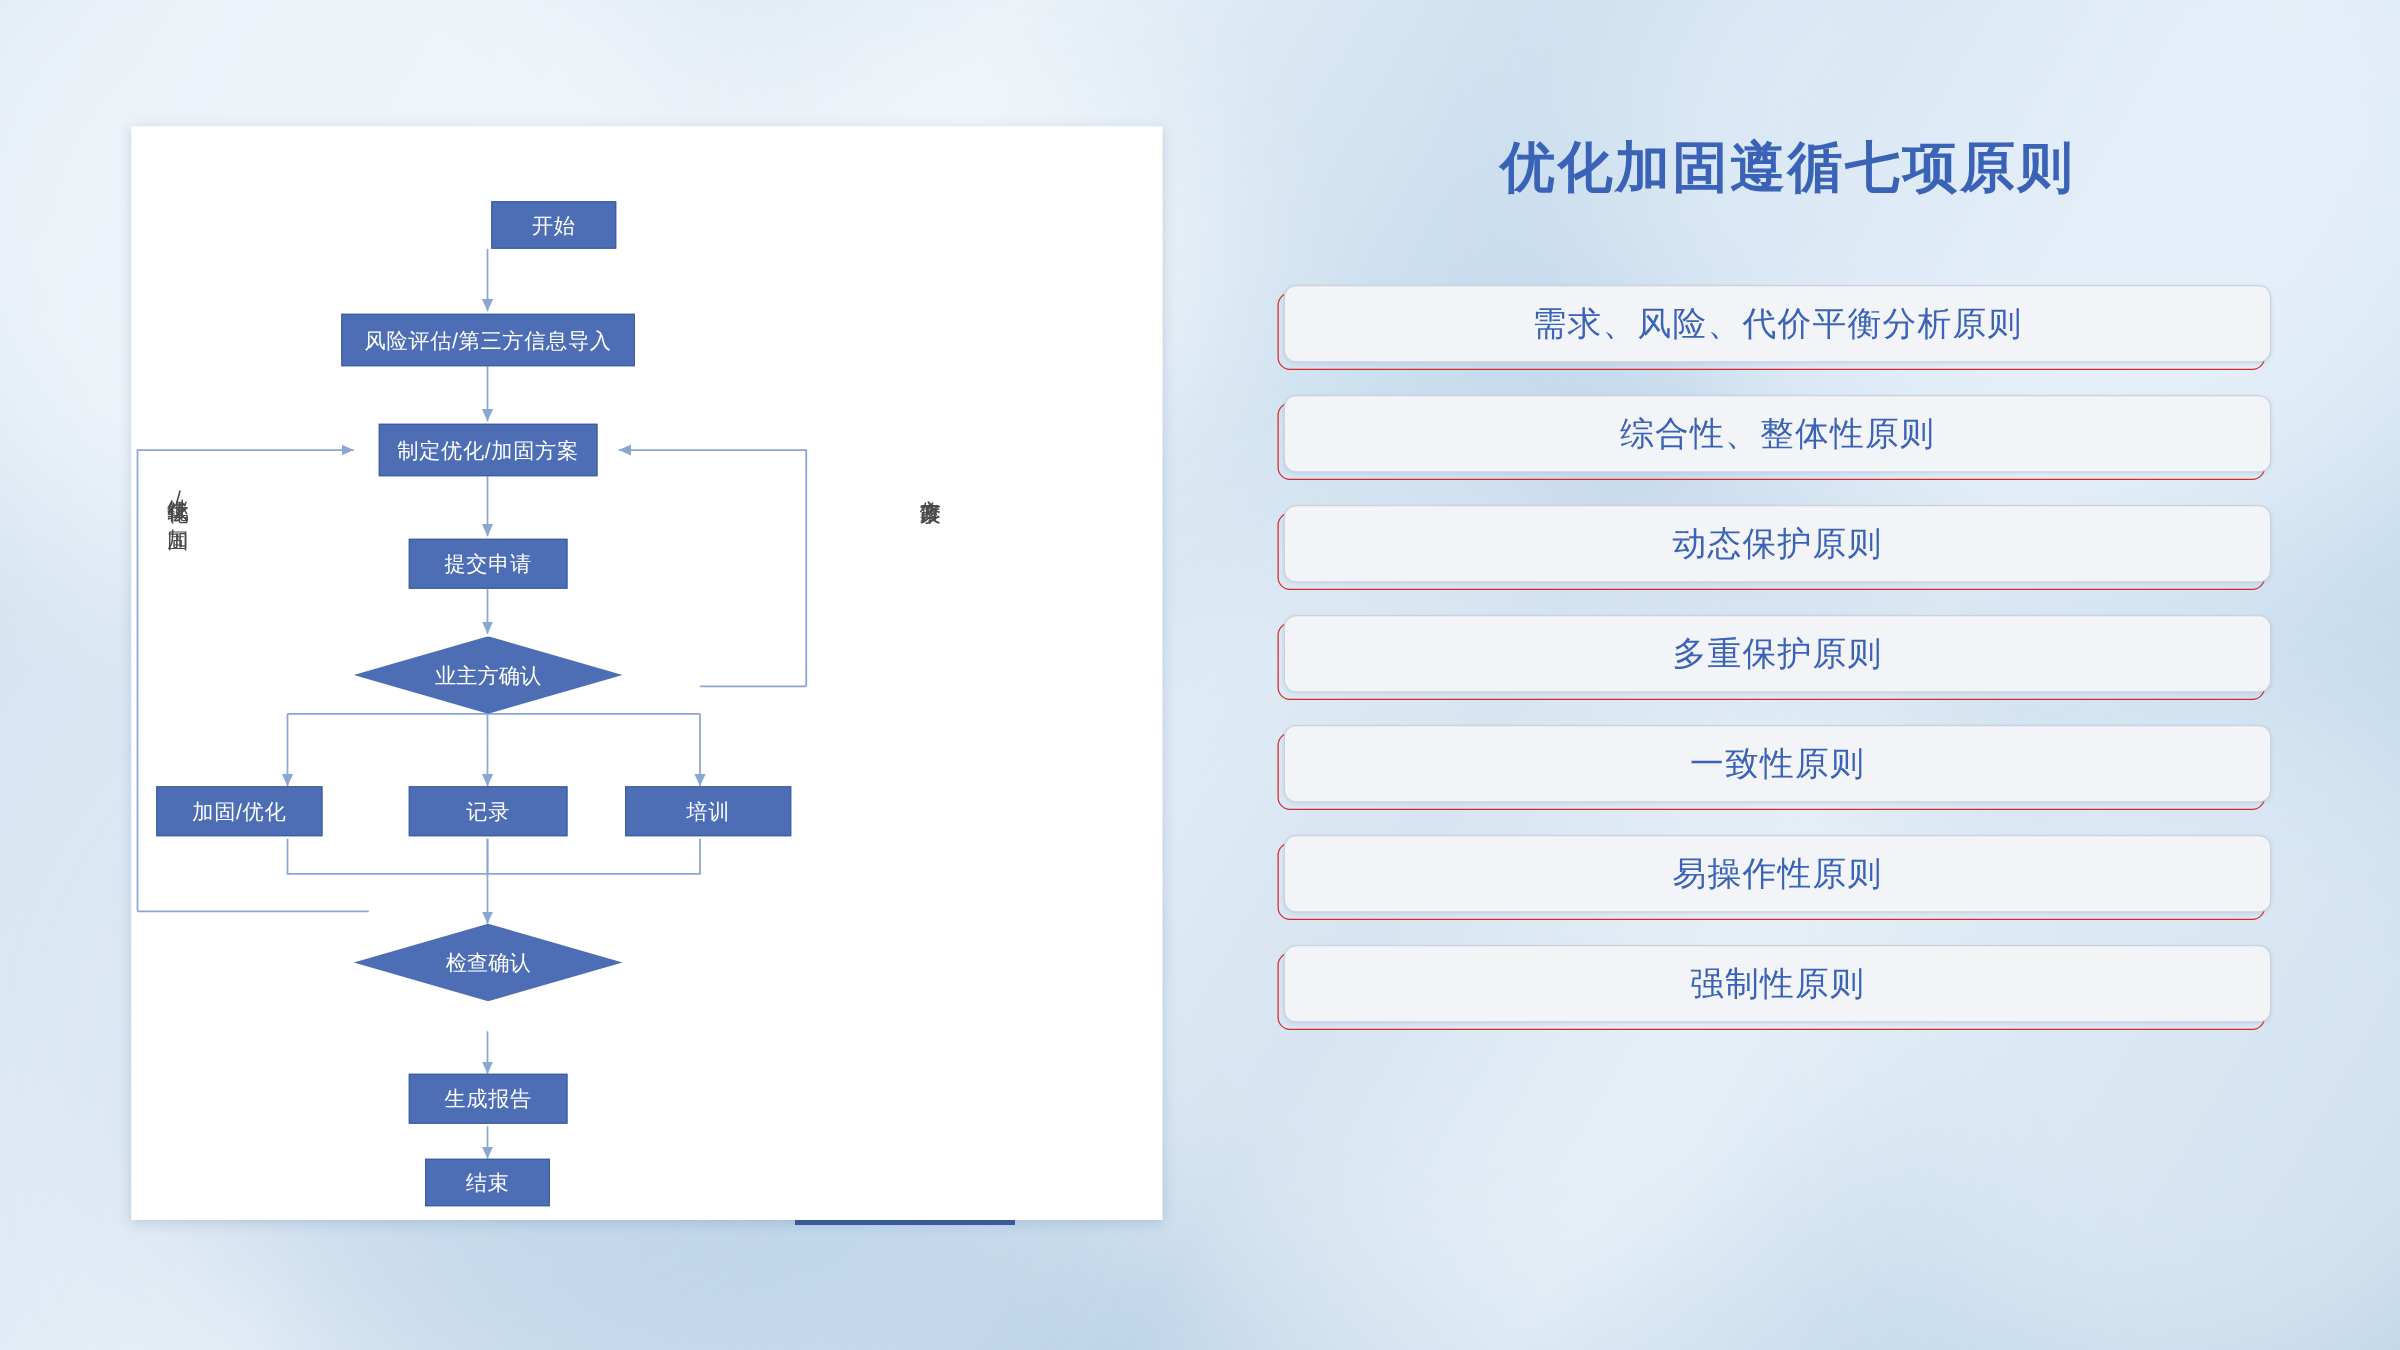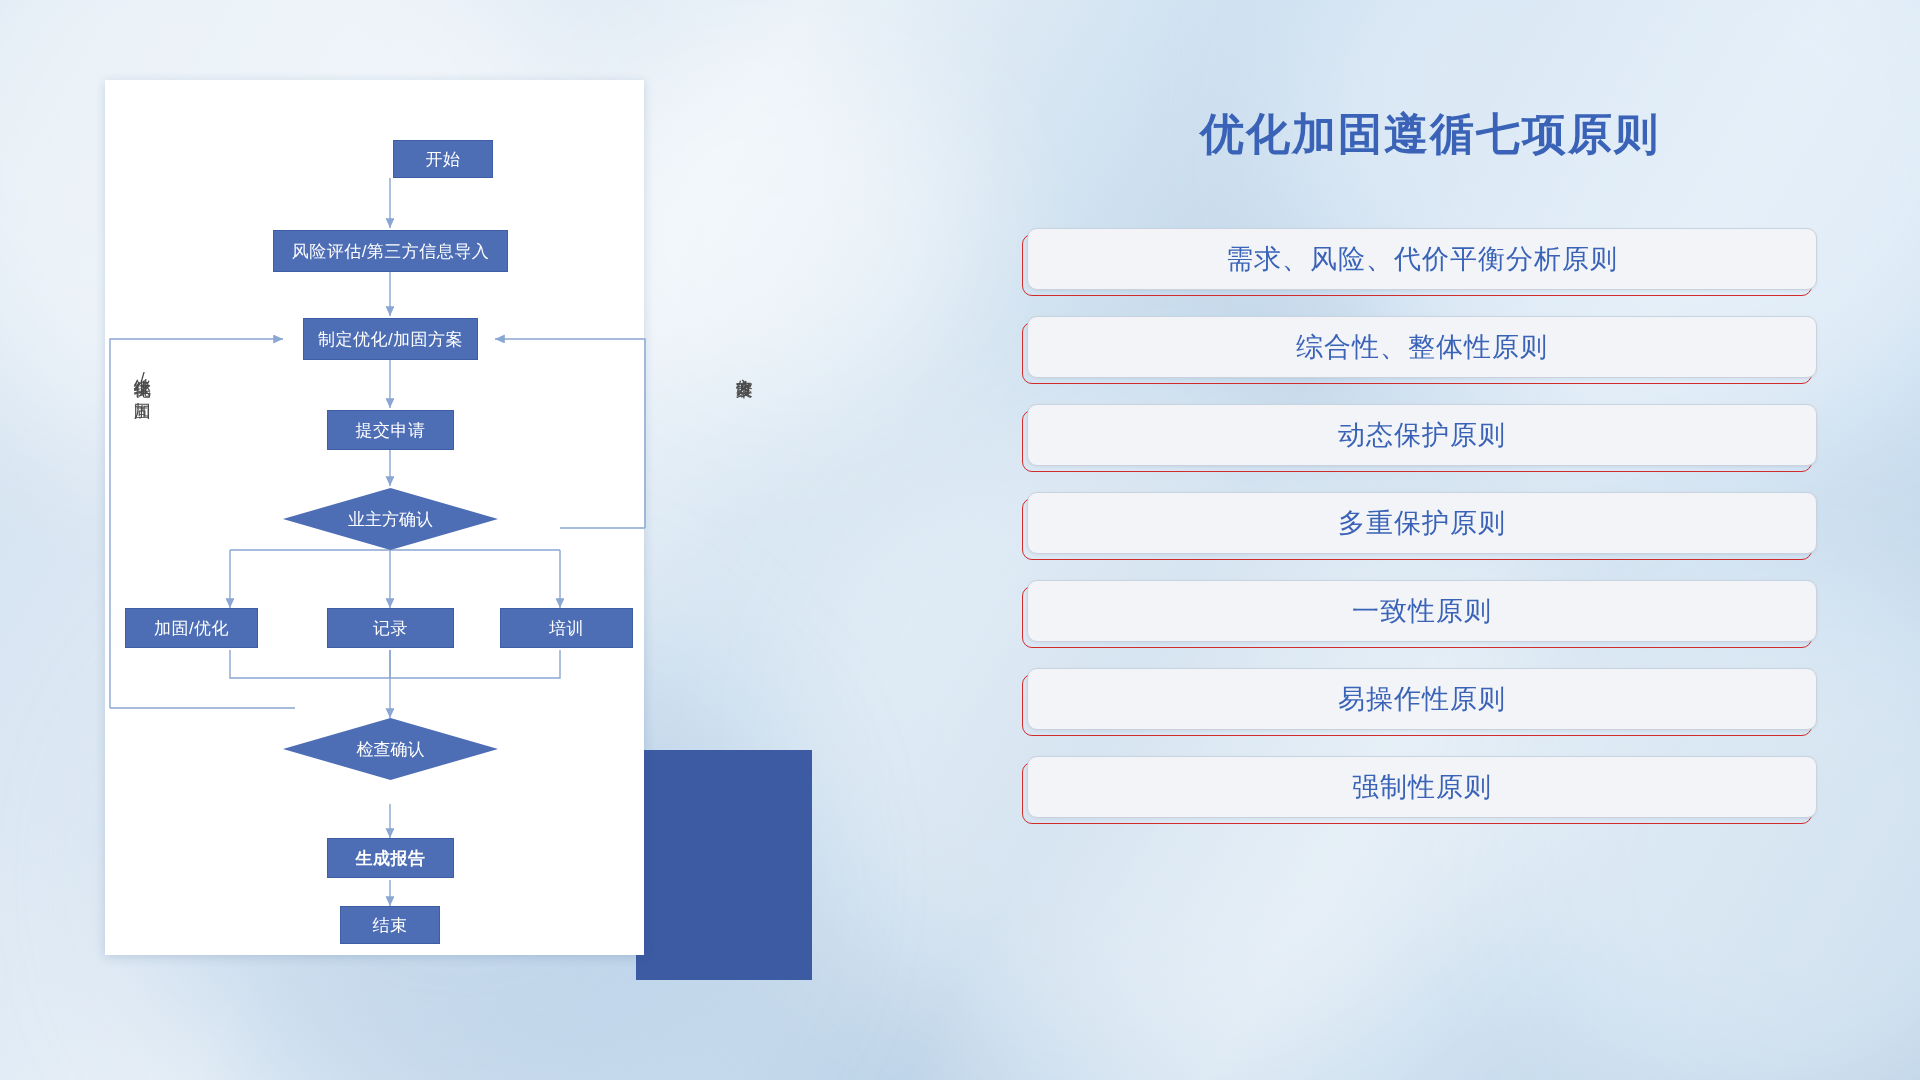--- a/index.html
+++ b/index.html
@@ -33,25 +33,26 @@
     position: absolute;
     left: 636px;
     top: 750px;
     width: 176px;
     height: 230px;
     background: #3c5ba3;
   }
   .card {
     position: absolute;
     left: 105px;
-    top: 80px;
-    width: 539px;
+    top: 101px;
+    width: 780px;
     height: 875px;
     background: #ffffff;
     box-shadow: 0 2px 10px rgba(40,70,120,0.18);
+    padding-left: 45px;
   }
   .flow {
     position: absolute;
     left: 0; top: 0;
     width: 675px;
     height: 875px;
   }
   .node {
     position: absolute;
     background: #4d6db5;
@@ -228,21 +229,21 @@
   </div>
   <div class="node" style="left:395px;top:528px;width:133px;height:40px;">
     <span>培训</span>
   </div>
 
   <div class="diamond-wrap" style="left:178px;top:638px;width:215px;height:62px;">
     <div class="diamond-shape"></div>
     <span class="diamond-label">检查确认</span>
   </div>
 
-  <div class="node" style="left:222px;top:758px;width:127px;height:40px;font-weight:bold;">
+  <div class="node" style="left:222px;top:758px;width:127px;height:40px;">
     <span>生成报告</span>
   </div>
   <div class="node" style="left:235px;top:826px;width:100px;height:38px;">
     <span>结束</span>
   </div>
 
   <div class="side-label" style="left:28px;top:285px;">继续优化/加固</div>
   <div class="side-label" style="left:630px;top:285px;">方案修改</div>
 </div>
 

